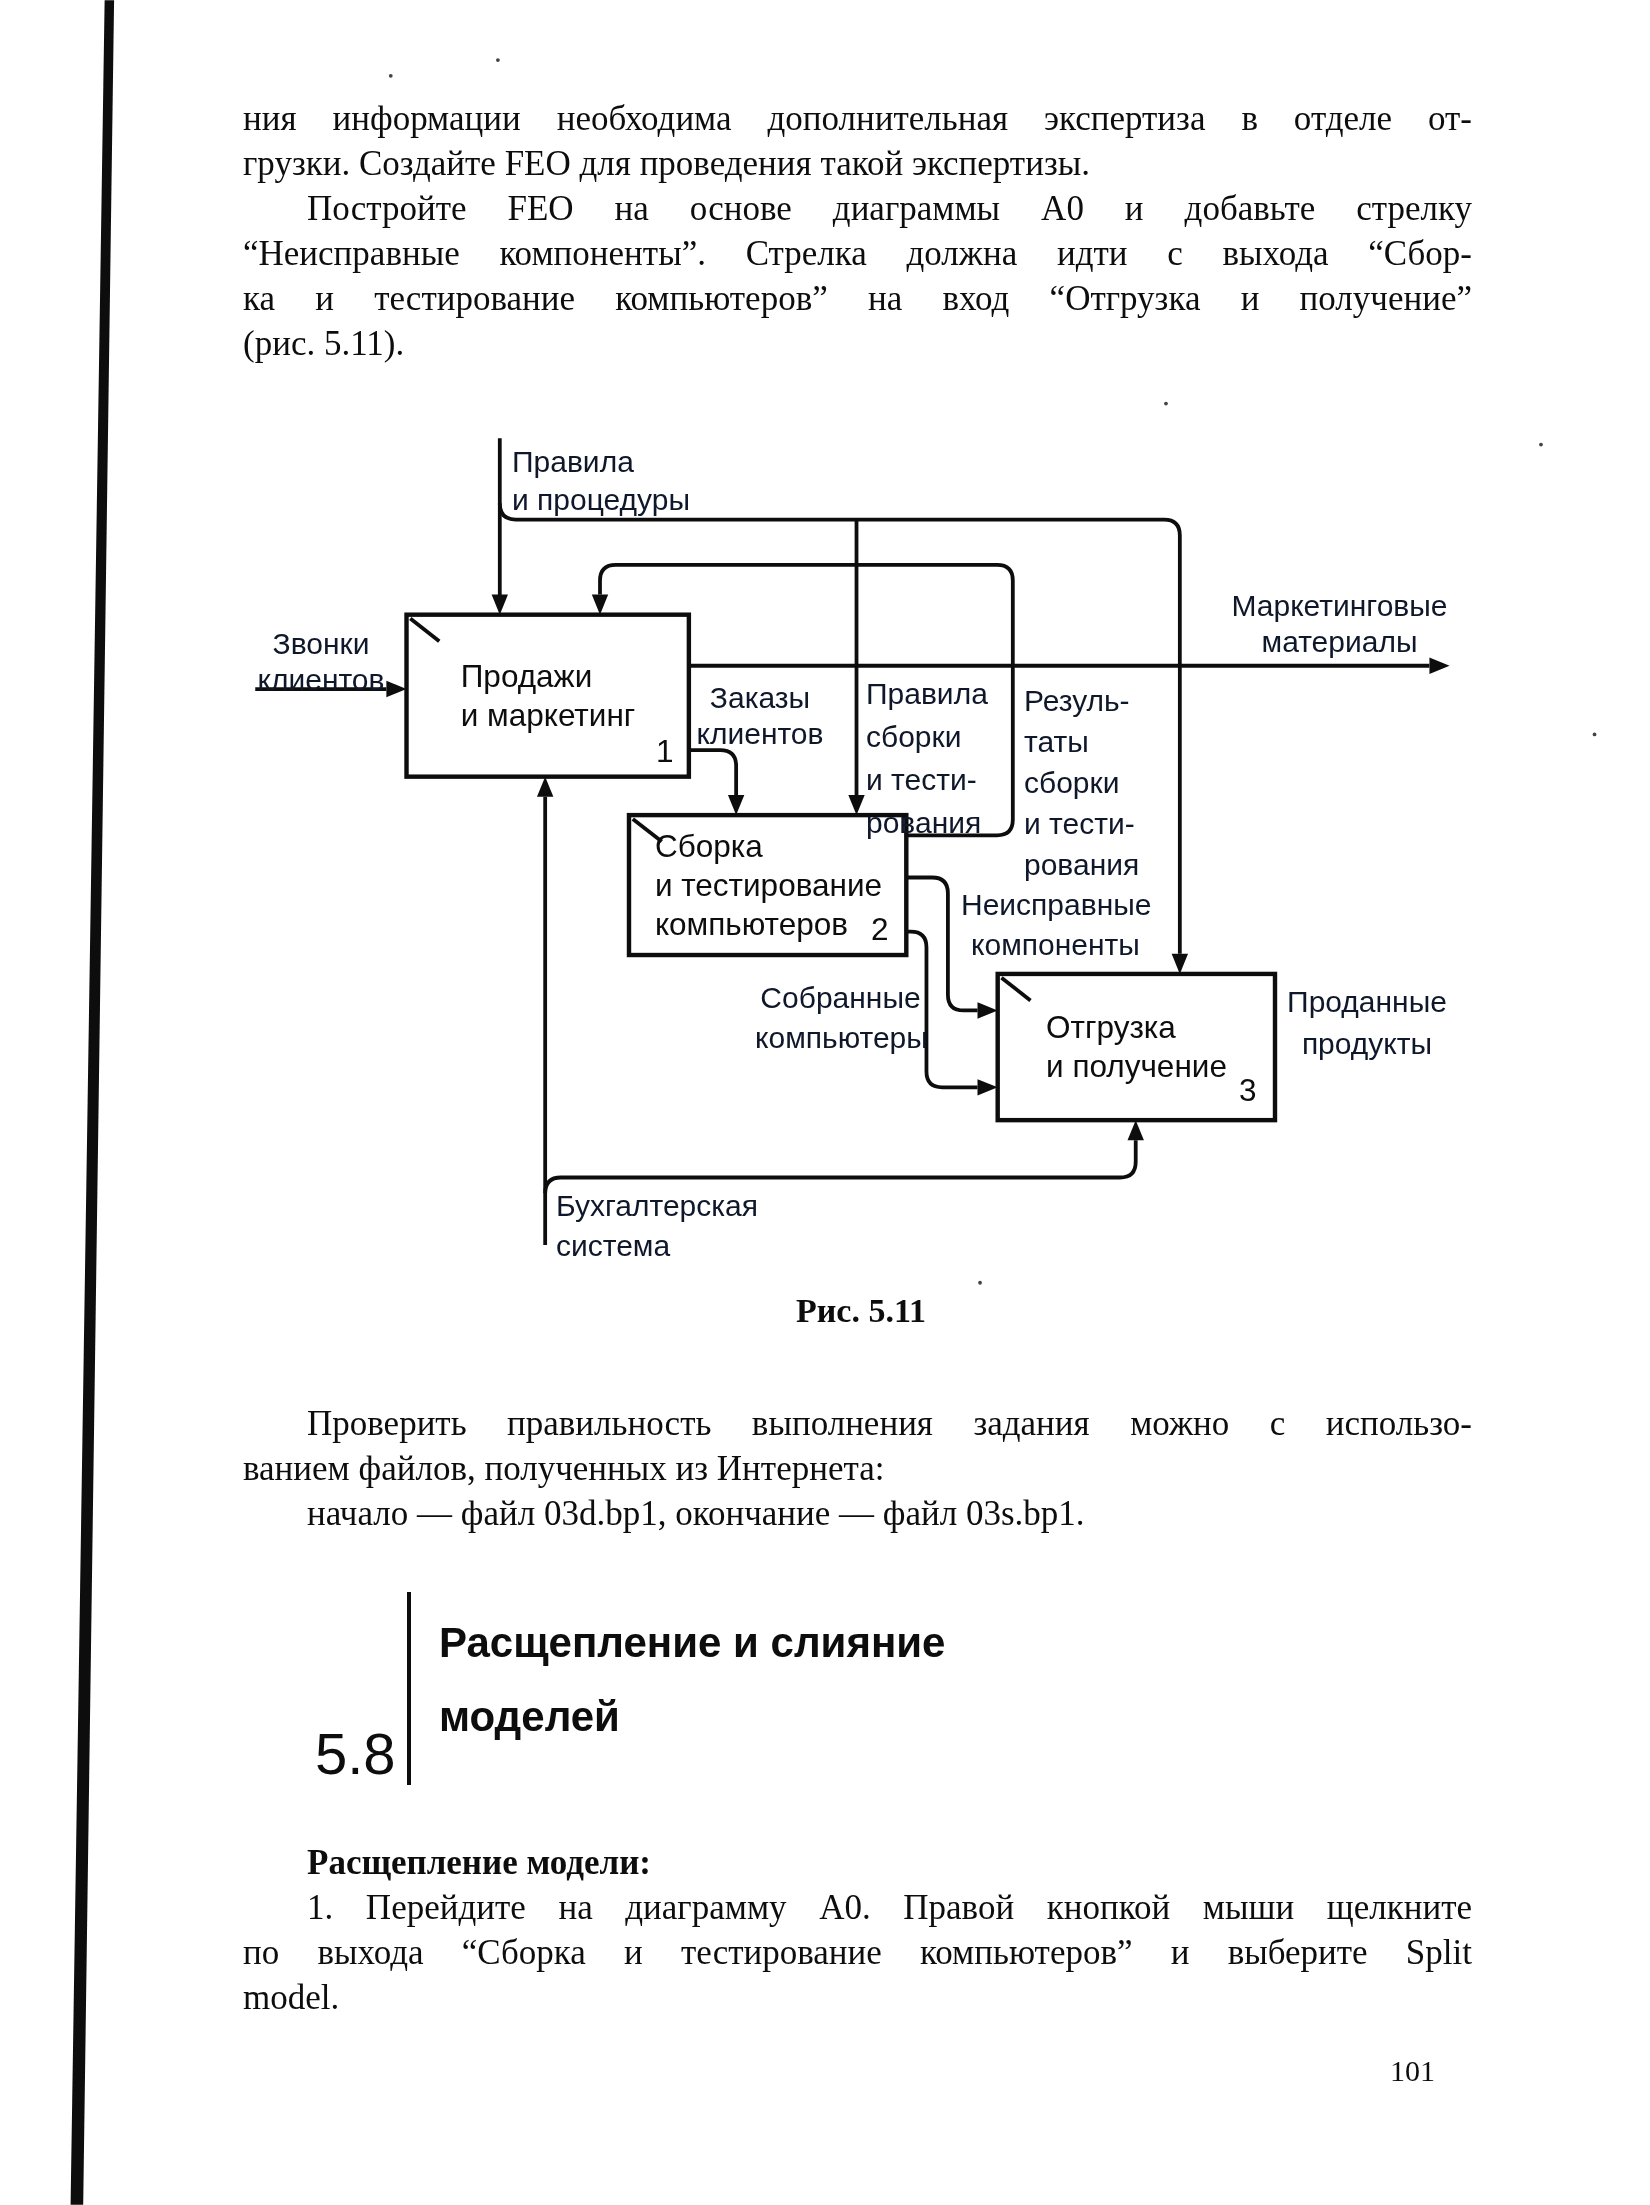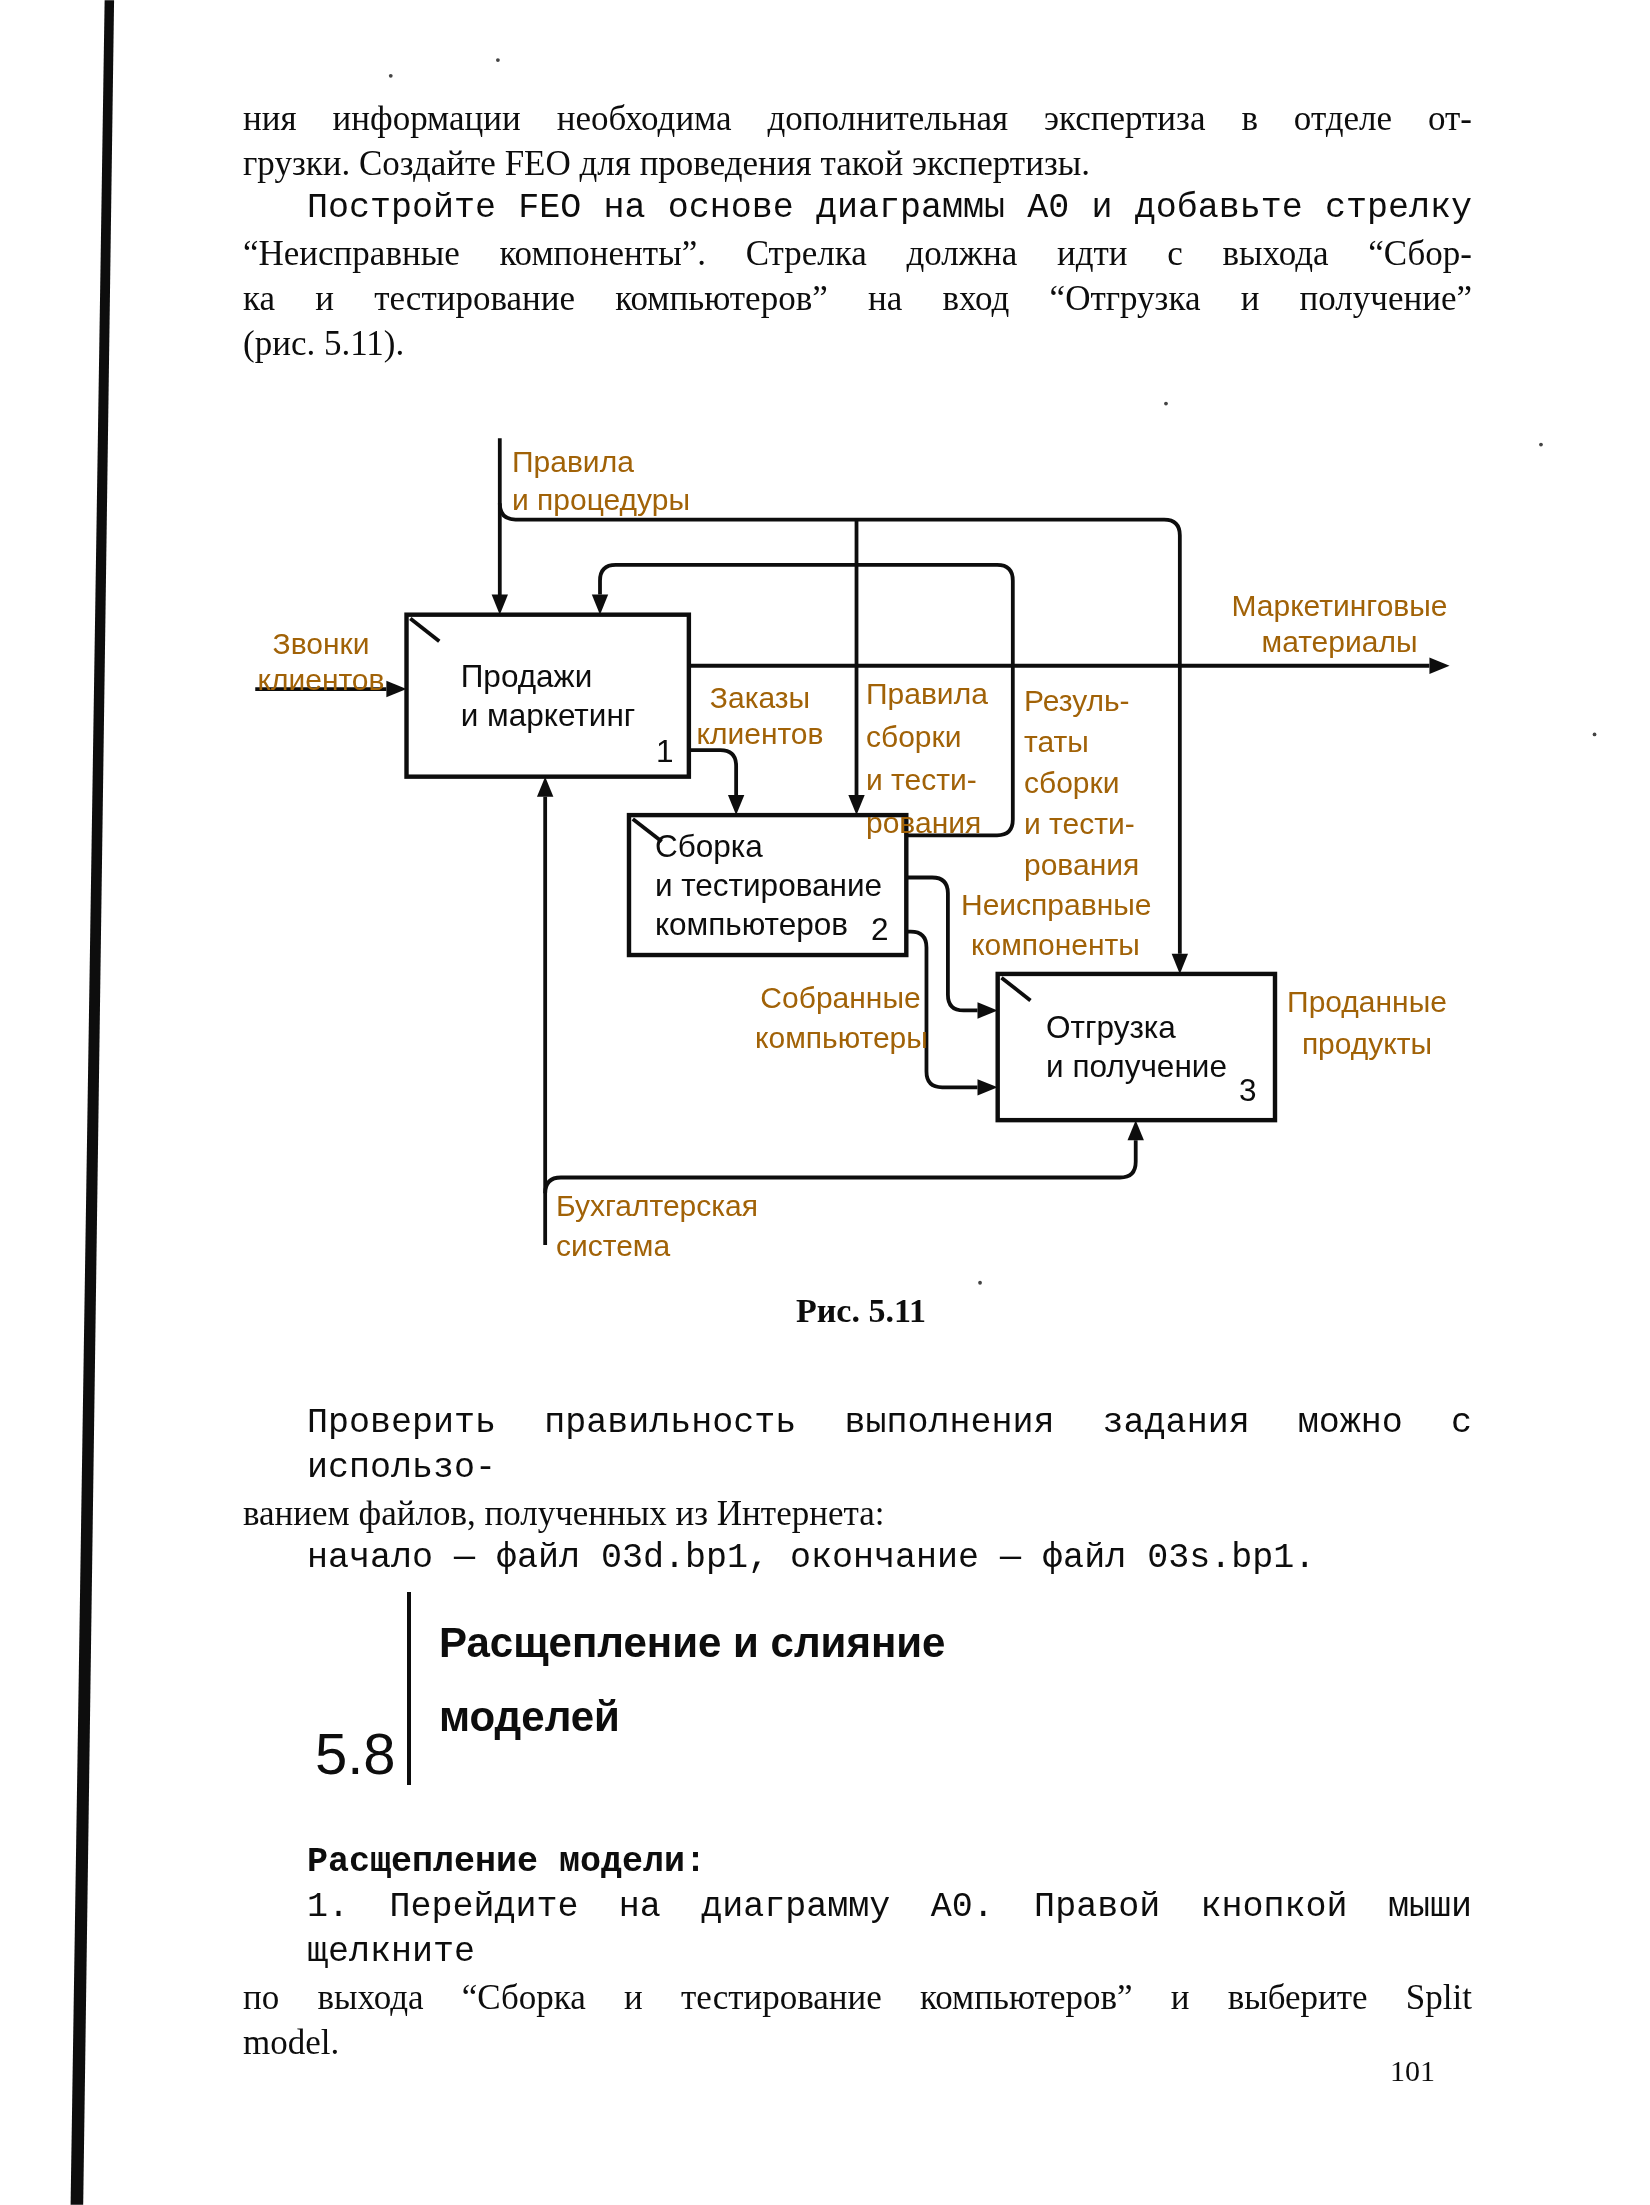--- a/index.html
+++ b/index.html
@@ -9,40 +9,40 @@
     background:#ffffff;
     overflow:hidden;
     font-family:"Liberation Serif", serif;
     color:#0d0d0d;
     padding-left:21px;
   }
   
   .textblock{position:absolute;left:243px;width:1229px;font-size:35px;line-height:45px;}
   .tline{white-space:nowrap;}
   .j{text-align:justify;text-align-last:justify;white-space:normal;}
-  .ind{padding-left:64px;font-family:Liberation Mono, monospace;}
+  .ind{padding-left:64px;}
   .boldline{font-weight:bold;}
   
   .sec-num{
     position:absolute;left:315px;top:1720px;width:88px;
     font-family:"Liberation Sans", sans-serif;font-size:58px;color:#0d0d0d;
   }
   .sec-rule{position:absolute;left:407px;top:1592px;width:4.4px;height:193px;background:#0d0d0d;}
   .sec-title{
     position:absolute;left:439px;top:1606px;width:630px;
     font-family:"Liberation Sans", sans-serif;font-weight:bold;
     font-size:42px;line-height:74px;white-space:pre-line;color:#0d0d0d;
   }
   
   #figure-svg{position:absolute;left:0;top:0;}
   .flabel{
     position:absolute;
     font-family:"Liberation Sans", sans-serif;
     font-size:30px;line-height:36px;
-    white-space:pre-line;color:#a16207;
+    white-space:pre-line;color:#0f172a;
   }
   .fcenter{text-align:center;}
   .boxlabel{
     position:absolute;display:flex;align-items:center;justify-content:center;
     font-family:"Liberation Sans", sans-serif;font-size:31.5px;line-height:39px;
     text-align:left;white-space:pre-line;color:#0d0d0d;
   }
   .boxnum{
     position:absolute;font-family:"Liberation Sans", sans-serif;
     font-size:31.5px;color:#0d0d0d;

